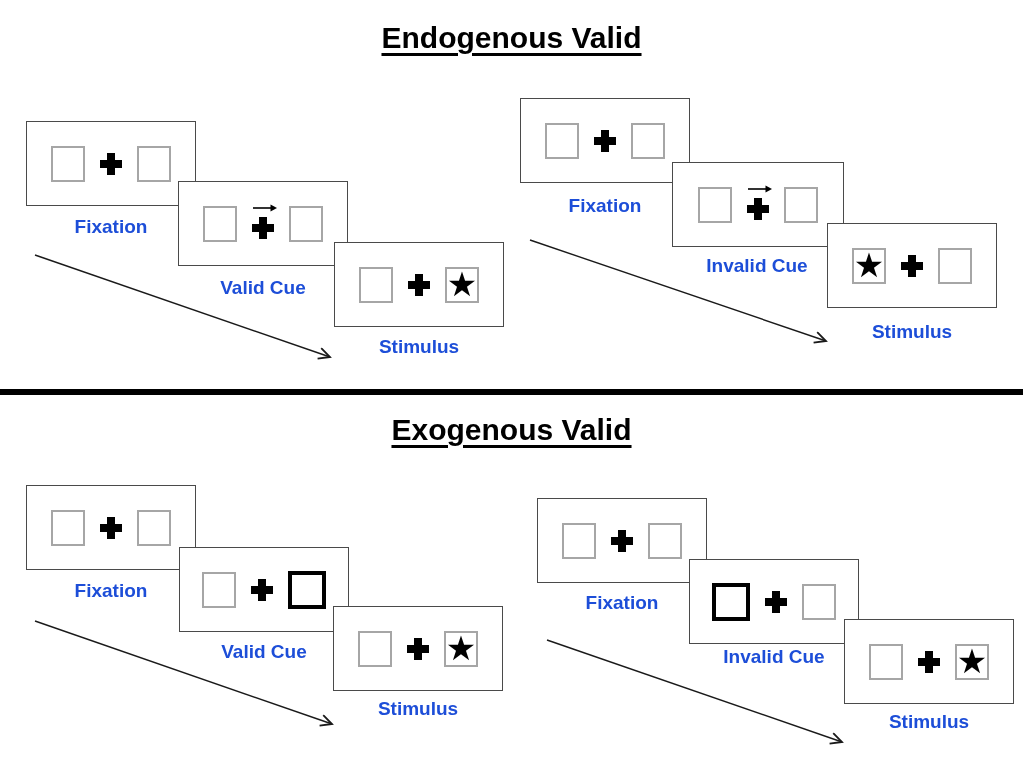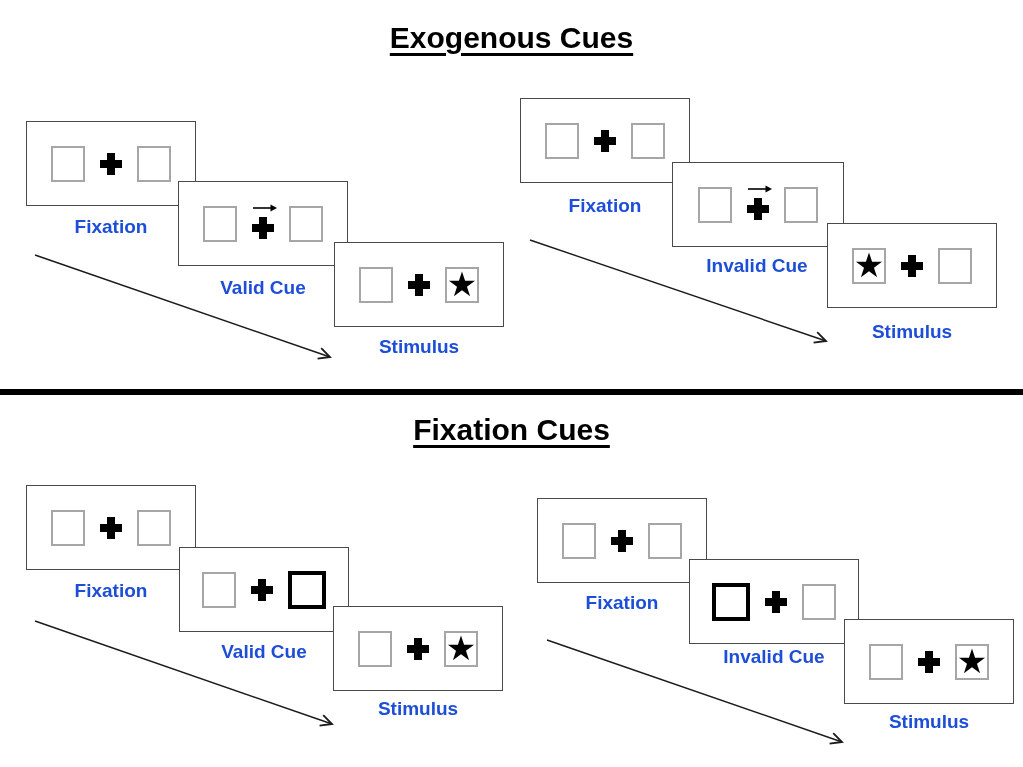--- a/index.html
+++ b/index.html
@@ -48,25 +48,25 @@
         <path d="M0.5,0.5 L8.5,4.5 L0.5,8.5" fill="none" stroke="#1a1a1a" stroke-width="1.3"></path>
       </marker>
     </defs>
     <line x1="35" y1="255" x2="330" y2="357" marker-end="url(#ah)"></line>
     <line x1="530" y1="240" x2="826" y2="341" marker-end="url(#ah)"></line>
     <line x1="35" y1="621" x2="332" y2="724" marker-end="url(#ah)"></line>
     <line x1="547" y1="640" x2="842" y2="742" marker-end="url(#ah)"></line>
   </svg>
 
   <div class="title" style="top:20px">
-    <span>Exogenous Cues</span>
+    <span>Endogenous Valid</span>
   </div>
   <div class="divider"></div>
   <div class="title" style="top:412px">
-    <span>Fixation Cues</span>
+    <span>Exogenous Valid</span>
   </div>
 
   <div class="panel" style="left:26px;top:121px;z-index:1">
     <span class="sq"></span>
     <span class="plus"></span>
     <span class="sq"></span>
   </div>
   <div class="panel with-arrow" style="left:178px;top:181px;z-index:2">
     <svg class="cue-arrow" width="24" height="12" viewBox="0 0 24 12">
       <line x1="0" y1="7" x2="19" y2="7" stroke="#000" stroke-width="1.6"></line>

